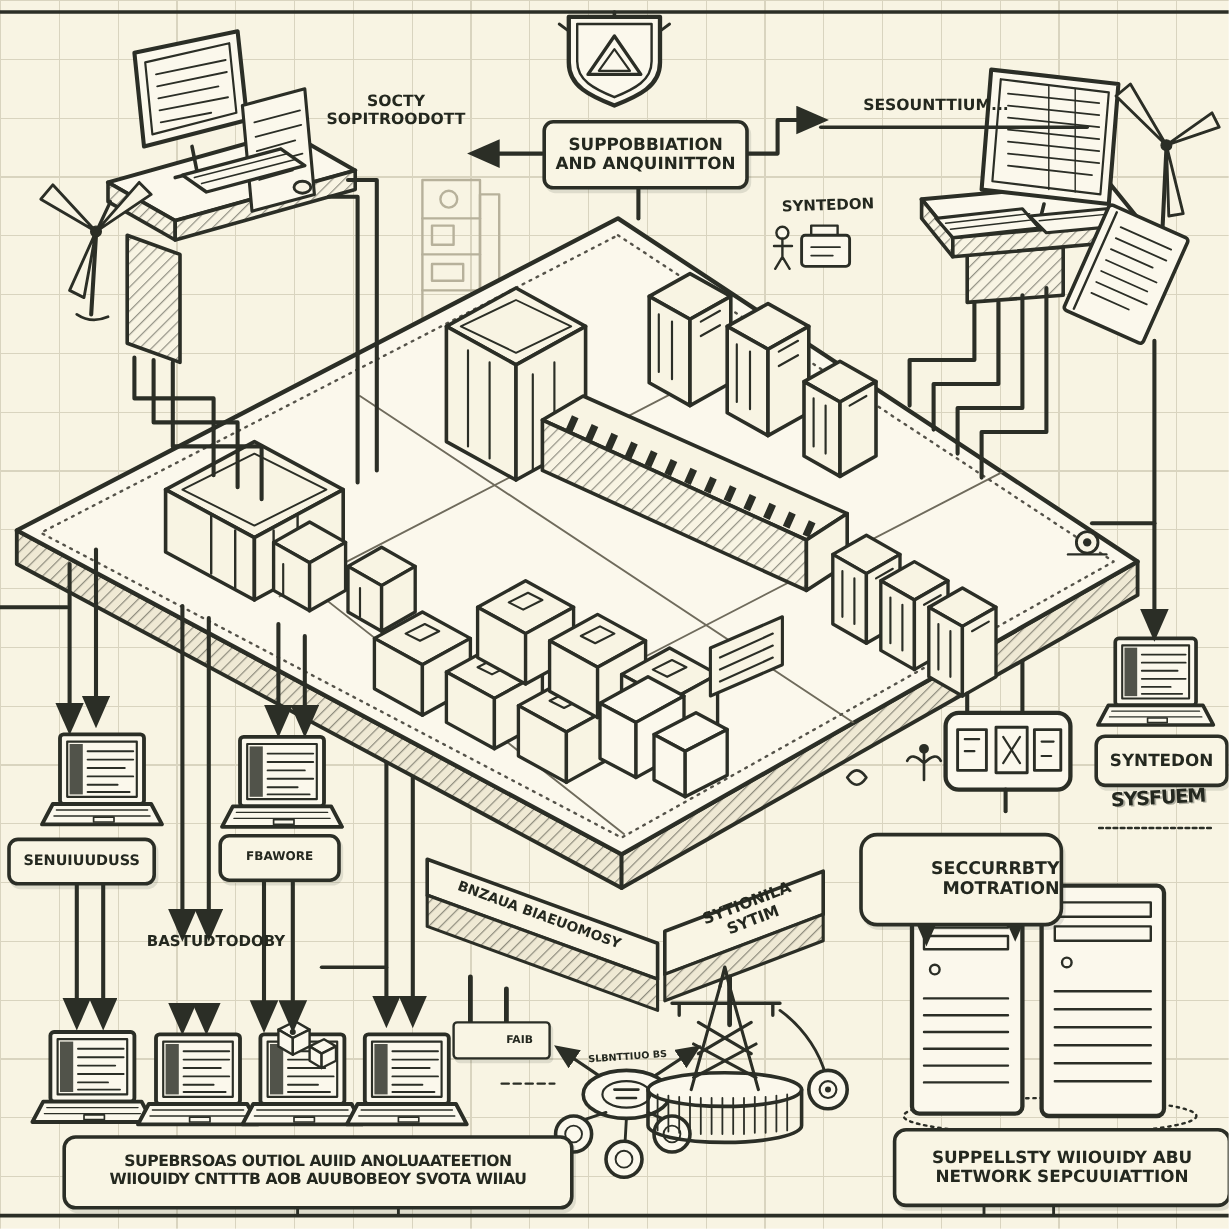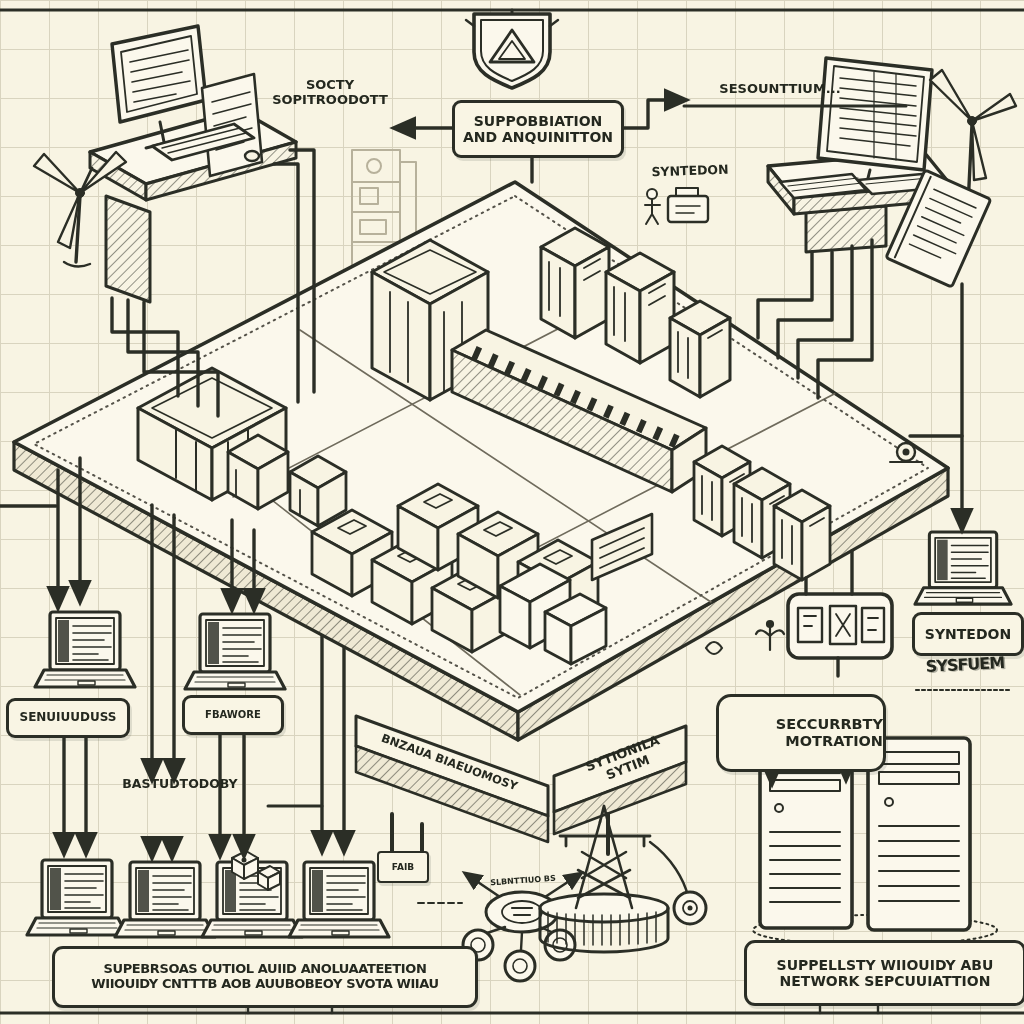--- a/index.html
+++ b/index.html
@@ -489,21 +489,21 @@
 
 <div class="lbl" style="left:368px;top:726px;width:178px;font-size:11.5px;transform:rotate(20deg);transform-origin:left top;">BNZAUA BIAEUOMOSY</div>
 
 <div class="lbl" style="left:566px;top:768px;width:116px;font-size:13px;transform:rotate(-21deg);transform-origin:left top;">
   <div>SYTIONILA</div>
   <div>SYTIM</div>
 </div>
 
 <div class="lbl" style="left:476px;top:876px;width:94px;font-size:8px;transform:rotate(-4deg);">SLBNTTIUO BS</div>
 
-<div class="lbl box" style="left:377px;top:851px;width:48px;height:28px;font-size:9px;border-width:2.5px;border-radius:4px;">FAIB</div>
+<div class="lbl box" style="left:377px;top:851px;width:48px;height:28px;font-size:9px;border-width:2.5px;border-radius:4px;padding-left:30px;">FAIB</div>
 
 <div class="lbl box" style="left:52px;top:946px;width:420px;height:56px;font-size:13px;letter-spacing:-0.4px;border-width:3.5px;border-radius:11px;">
   <div>SUPEBRSOAS OUTIOL AUIID ANOLUAATEETION</div>
   <div>WIIOUIDY CNTTTB AOB AUUBOBEOY SVOTA WIIAU</div>
 </div>
 
 <div class="lbl box" style="left:744px;top:940px;width:276px;height:60px;font-size:14px;border-width:3.5px;border-radius:11px;">
   <div>SUPPELLSTY WIIOUIDY ABU</div>
   <div>NETWORK SEPCUUIATTION</div>
 </div>

